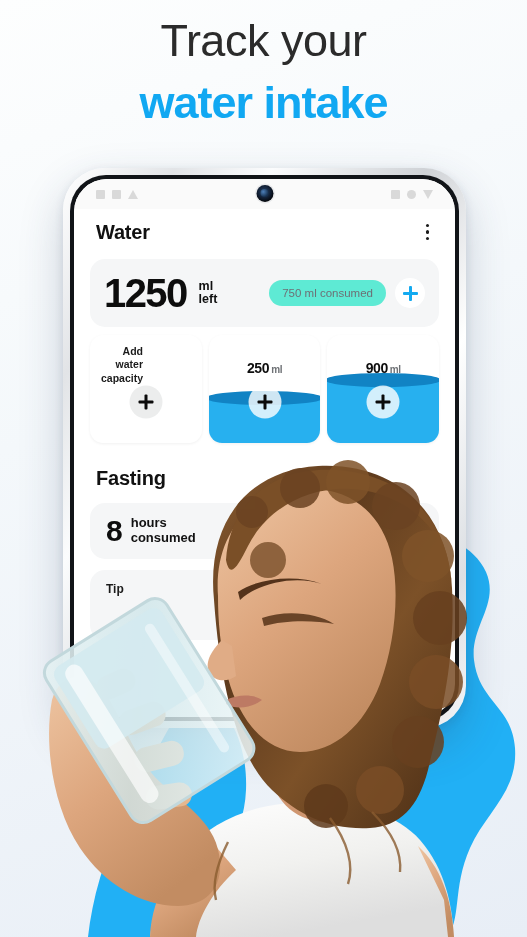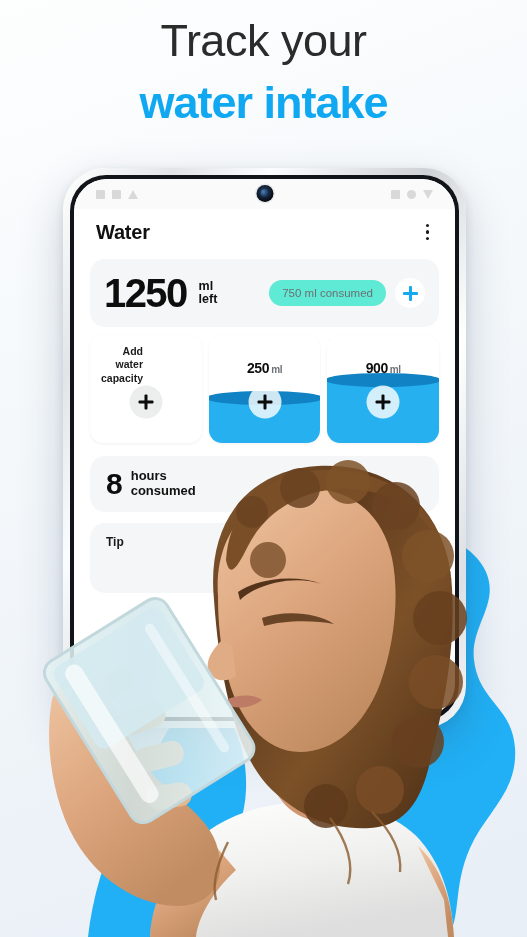--- a/index.html
+++ b/index.html
@@ -266,20 +266,21 @@
             <div class="water-top"></div>
           </div>
           <div class="tile-plus">
             <span class="plus-dark"></span>
           </div>
         </div>
 
 
       </div>
 
+      <div class="fasting-title">Fasting</div>
 
       <div class="fast-card">
         <div class="fast-num">8</div>
         <div class="fast-stack">
           <span>hours</span>
           <span>consumed</span>
         </div>
       </div>
 
       <div class="tip-card">

